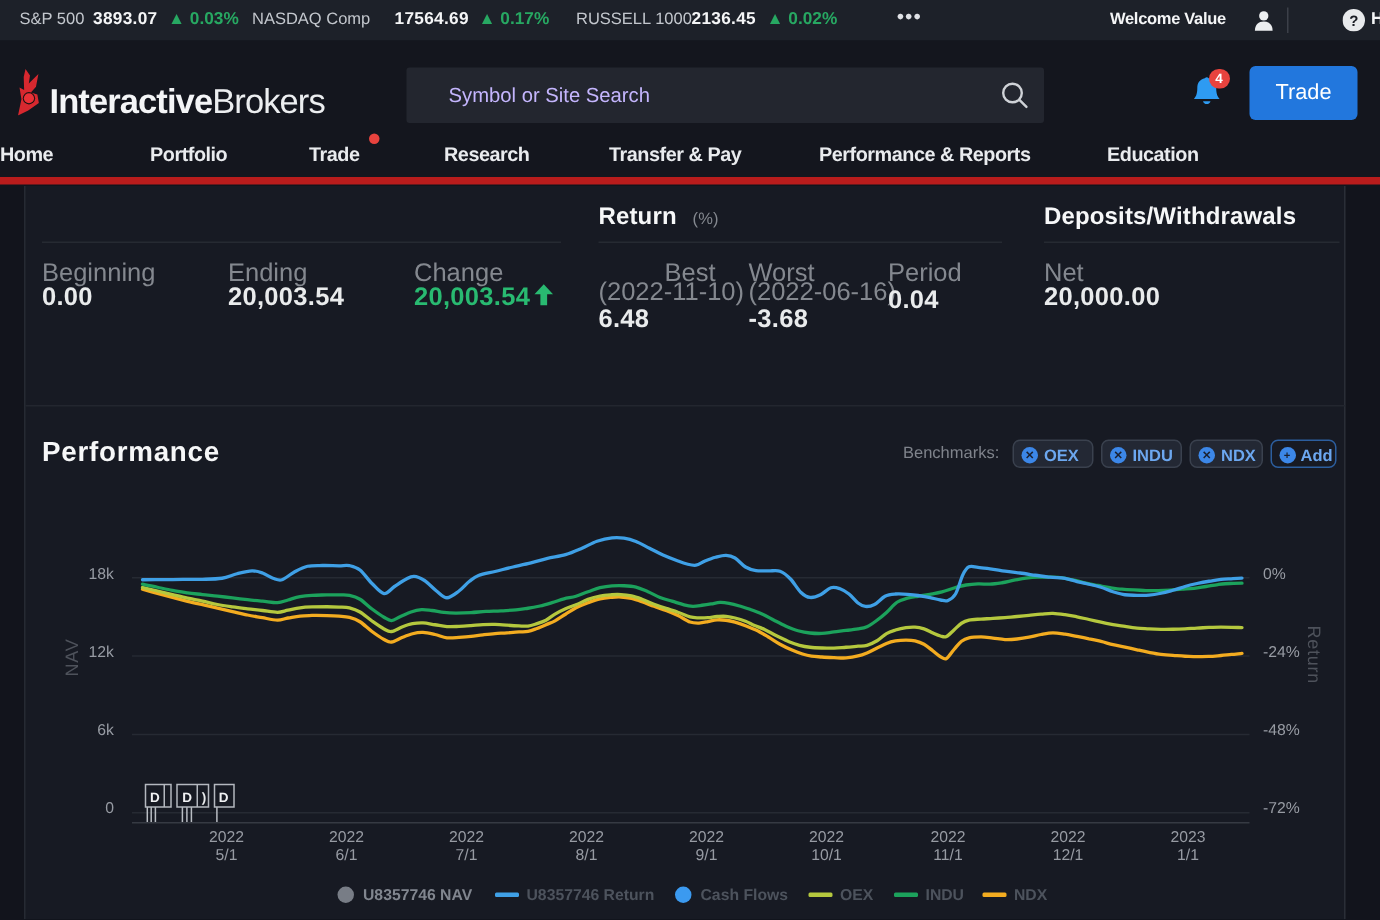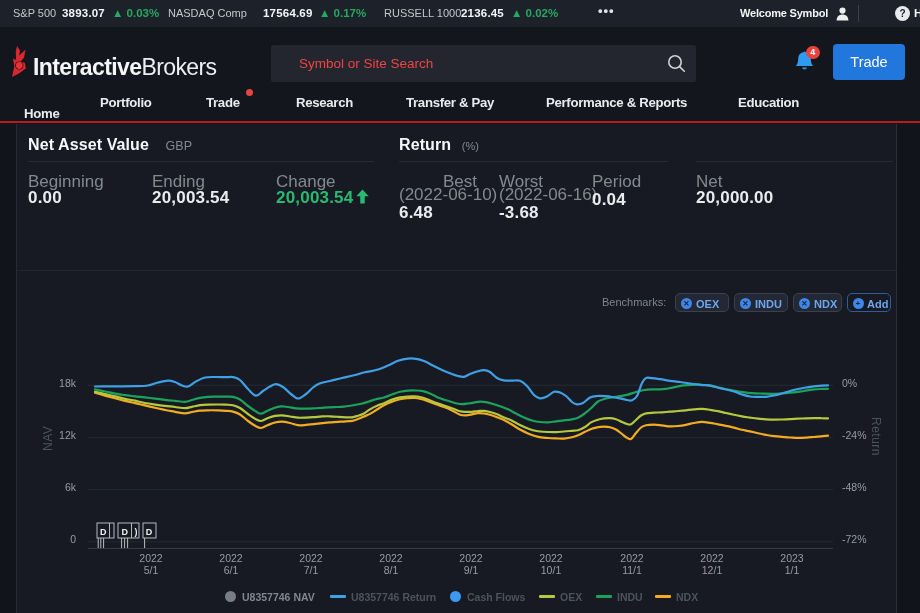--- a/index.html
+++ b/index.html
@@ -9,24 +9,24 @@
   .abs { position:absolute; }
 
   
   #ticker { position:absolute; left:0; top:0; width:920px; height:27px; background:#1d2129; }
   #ticker .lbl { color:#c3c7cd; font-size:11px; }
   #ticker .val { color:#f4f5f6; font-size:11.5px; font-weight:bold; }
   #ticker .chg { color:#27a862; font-size:11.5px; font-weight:bold; }
   #ticker span { position:absolute; top:7px; white-space:nowrap; }
 
   
-  #header { position:absolute; left:0; top:27px; width:920px; height:96px; background:#14161e; border-bottom:2px solid #b91c1c; }
+  #header { position:absolute; left:0; top:27px; width:920px; height:96px; background:#14161e; border-bottom:5px solid #b91c1c; }
   #logotext { position:absolute; left:33px; top:27px; font-size:23px; color:#f4f5f7; letter-spacing:-0.6px; }
   #search { position:absolute; left:271px; top:18px; width:425px; height:37px; background:#23262f; border-radius:2px; }
-  #search .ph { position:absolute; left:28px; top:11px; font-size:13.5px; color:#ef4444; }
+  #search .ph { position:absolute; left:28px; top:11px; font-size:13.5px; color:#c4b5fd; }
   #tradebtn { position:absolute; left:833px; top:17px; width:72px; height:36px; background:#2277dd; border-radius:4px; color:#fff; font-size:14.5px; text-align:center; line-height:36px; }
   .navitem { position:absolute; top:68px; color:#e9ebee; font-size:13.2px; font-weight:bold; white-space:nowrap; letter-spacing:-0.3px; }
 
   
   #panel { position:absolute; left:16px; top:124px; width:881px; height:489px; background:#171a23; border-left:1px solid #262a33; border-right:1px solid #2a2e37; }
 
   .h2 { position:absolute; color:#f6f7f8; font-size:16px; font-weight:bold; white-space:nowrap; letter-spacing:0.1px; }
   .sub { color:#84888f; font-weight:normal; font-size:12.5px; }
   .divh { position:absolute; height:1px; background:#262a32; }
   .lab { position:absolute; color:#84888f; font-size:17px; white-space:nowrap; }
@@ -58,21 +58,21 @@
     <span class="lbl" style="left:13px;">S&amp;P 500</span>
     <span class="val" style="left:62px;">3893.07</span>
     <span class="chg" style="left:112px;">▲ 0.03%</span>
     <span class="lbl" style="left:168px;">NASDAQ Comp</span>
     <span class="val" style="left:263px;">17564.69</span>
     <span class="chg" style="left:319px;">▲ 0.17%</span>
     <span class="lbl" style="left:384px;">RUSSELL 1000</span>
     <span class="val" style="left:461px;">2136.45</span>
     <span class="chg" style="left:511px;">▲ 0.02%</span>
     <span style="left:598px; top:3px; color:#dfe1e5; font-size:13px; letter-spacing:1px; font-weight:bold;">•••</span>
-    <span class="val" style="left:740px; font-size:11px; letter-spacing:-0.2px;">Welcome Symbol</span>
+    <span class="val" style="left:740px; font-size:11px; letter-spacing:-0.2px;">Welcome Value</span>
     <svg class="abs" style="left:834px; top:5px;" width="17" height="17" viewBox="0 0 17 17">
         <circle cx="8.5" cy="5.6" r="3.1" fill="#eceef0"></circle>
         <path d="M2.6 15.5 C2.6 11.4 5.2 9.4 8.5 9.4 C11.8 9.4 14.4 11.4 14.4 15.5 Z" fill="#eceef0"></path>
       </svg>
     <span style="left:858px; top:5px; width:1px; height:17px; background:#3c4049;"></span>
     <span class="val" style="left:914px; font-weight:bold;">Help</span>
     <svg class="abs" style="left:895px; top:6px;" width="15" height="15" viewBox="0 0 15 15">
         <circle cx="7.5" cy="7.5" r="7.5" fill="#e8eaec"></circle>
         <text x="7.5" y="11" font-size="10" font-weight="bold" fill="#191c24" text-anchor="middle" font-family="Liberation Sans">?</text>
       </svg>
@@ -91,61 +91,62 @@
           <circle cx="8" cy="8" r="6.2" fill="none" stroke="#cfd2d7" stroke-width="1.6"></circle>
           <line x1="12.6" y1="12.6" x2="17.3" y2="17.3" stroke="#cfd2d7" stroke-width="1.6" stroke-linecap="round"></line>
         </svg>
     </div>
     <svg class="abs" style="left:794px; top:23px;" width="21" height="23" viewBox="0 0 21 23">
       <path d="M9.2 2.2 a1.8 1.8 0 0 1 2.6 0 c3.2 0.7 5 3 5 6.4 c0 4.2 1.1 6 2.3 7.4 l-17.2 0 c1.2 -1.4 2.3 -3.2 2.3 -7.4 c0 -3.4 1.8 -5.7 5 -6.4 Z" fill="#2e9bf2"></path>
       <path d="M8 17.5 a2.6 2.6 0 0 0 5 0 Z" fill="#2e9bf2"></path>
     </svg>
     <div class="abs" style="left:806px; top:18.5px; width:13.5px; height:13.5px; border-radius:50%; background:#e8433e; color:#fff; font-size:9px; font-weight:bold; text-align:center; line-height:13.5px;">4</div>
     <div id="tradebtn">Trade</div>
-    <span class="navitem" style="left:24px;margin-top:11px;">Home</span>
+    <span class="navitem" style="left:0;">Home</span>
     <span class="navitem" style="left:100px;">Portfolio</span>
     <span class="navitem" style="left:206px;">Trade</span>
     <span class="abs" style="left:246px; top:62px; width:7px; height:7px; border-radius:50%; background:#e8433e;"></span>
     <span class="navitem" style="left:296px;">Research</span>
     <span class="navitem" style="left:406px;">Transfer &amp; Pay</span>
     <span class="navitem" style="left:546px;">Performance &amp; Reports</span>
     <span class="navitem" style="left:738px;">Education</span>
   </div>
 
   <div id="panel"></div>
 
-  <span class="h2" style="left:28px; top:136px;">Net Asset Value <span class="sub" style="margin-left:12px;">GBP</span></span>
   <div class="divh" style="left:28px; top:161px; width:346px;"></div>
   <span class="lab" style="left:28px; top:172px;">Beginning</span>
   <span class="lab" style="left:152px; top:172px;">Ending</span>
   <span class="lab" style="left:276px; top:172px;">Change</span>
   <span class="val" style="left:28px; top:188px;">0.00</span>
   <span class="val" style="left:152px; top:188px;">20,003.54</span>
   <span class="val green" style="left:276px; top:188px;">20,003.54</span>
   <svg class="abs" style="left:355px; top:189px;" width="15" height="15" viewBox="0 0 16 15">
       <path d="M8 0 L14.6 7.2 L10.4 7.2 L10.4 15 L5.6 15 L5.6 7.2 L1.4 7.2 Z" fill="#29ba71"></path>
     </svg>
 
   <span class="h2" style="left:399px; top:136px;">Return <span class="sub" style="margin-left:6px; font-size:11px;">(%)</span></span>
   <div class="divh" style="left:399px; top:161px; width:269px;"></div>
   <span class="lab" style="left:399px; top:172px;margin-left:44px;">Best</span>
-  <span class="lab" style="left:399px; top:185px;">(2022-06-10)</span>
+  <span class="lab" style="left:399px; top:185px;">(2022-11-10)</span>
   <span class="lab" style="left:499px; top:172px;">Worst</span>
   <span class="lab" style="left:499px; top:185px;">(2022-06-16)</span>
   <span class="lab" style="left:592px; top:172px;">Period</span>
   <span class="val" style="left:399px; top:203px;">6.48</span>
   <span class="val" style="left:499px; top:203px;">-3.68</span>
   <span class="val" style="left:592px; top:190px;">0.04</span>
 
+  <span class="h2" style="left:696px; top:136px;">Deposits/Withdrawals</span>
   <div class="divh" style="left:696px; top:161px; width:197px;"></div>
   <span class="lab" style="left:696px; top:172px;">Net</span>
   <span class="val" style="left:696px; top:188px;">20,000.00</span>
 
   <div class="divh" style="left:17px; top:270px; width:880px; background:#23262f;"></div>
 
+  <span class="h2" style="left:28px; top:290px; font-size:18.5px; letter-spacing:0.5px;">Performance</span>
   <span class="benchlab">Benchmarks:</span>
   <div class="pill" style="left:675px; width:54px;">
       <span class="ic">✕</span>
       <span class="tx">OEX</span>
     </div>
   <div class="pill" style="left:734px; width:54px;">
       <span class="ic">✕</span>
       <span class="tx">INDU</span>
     </div>
   <div class="pill" style="left:793px; width:49px;">

